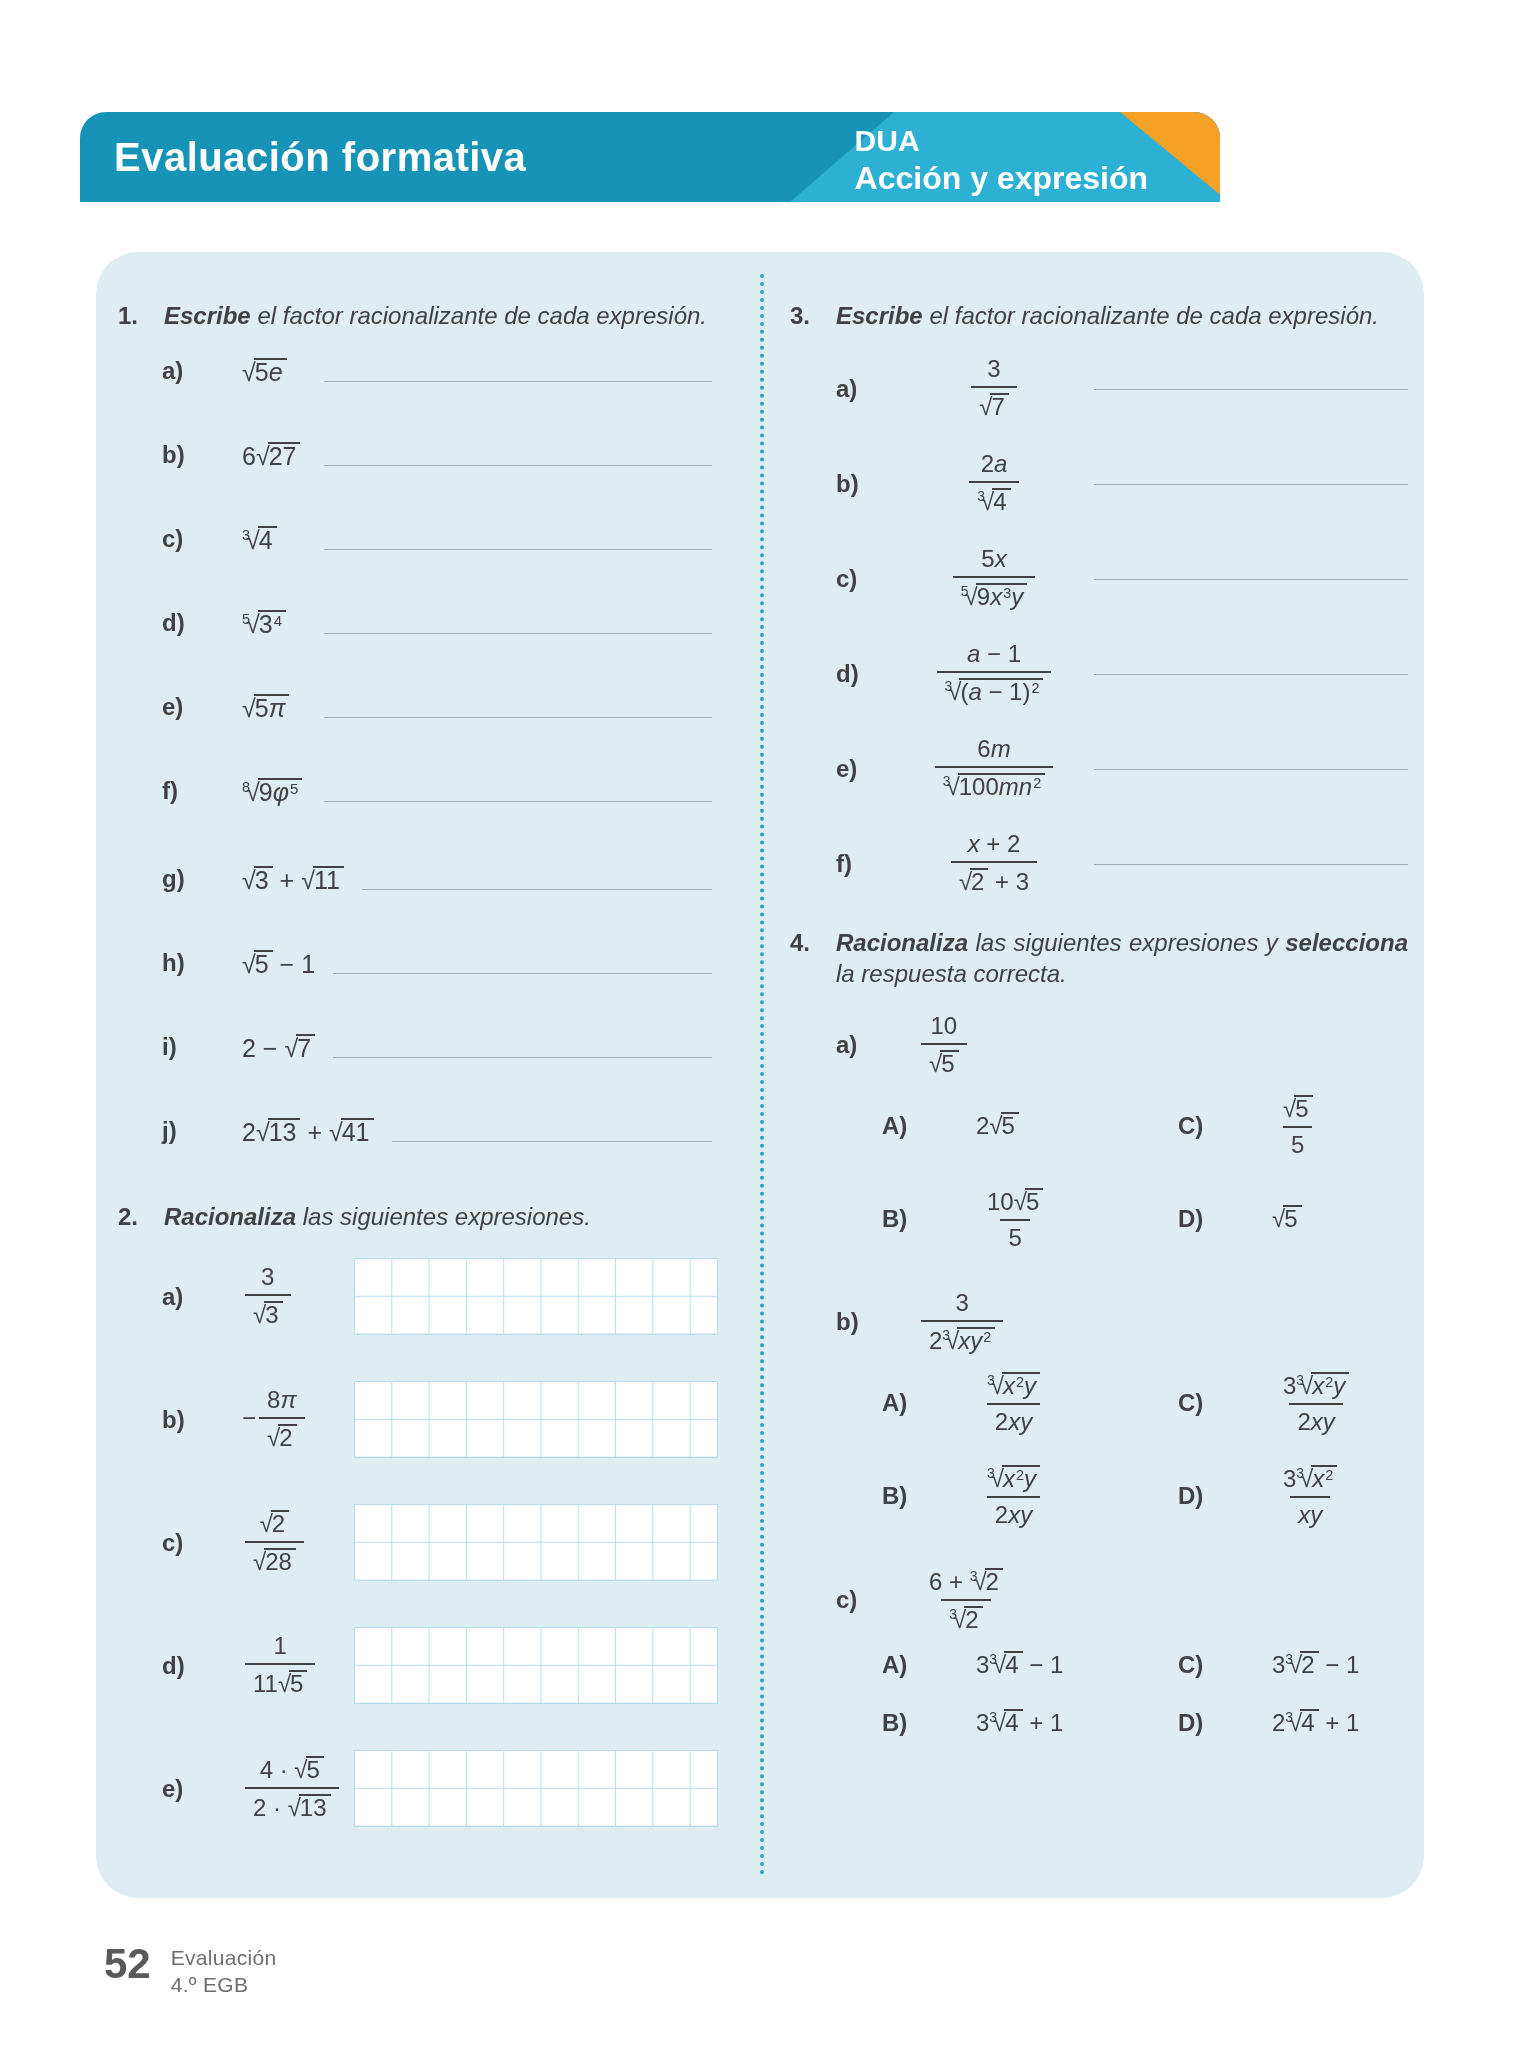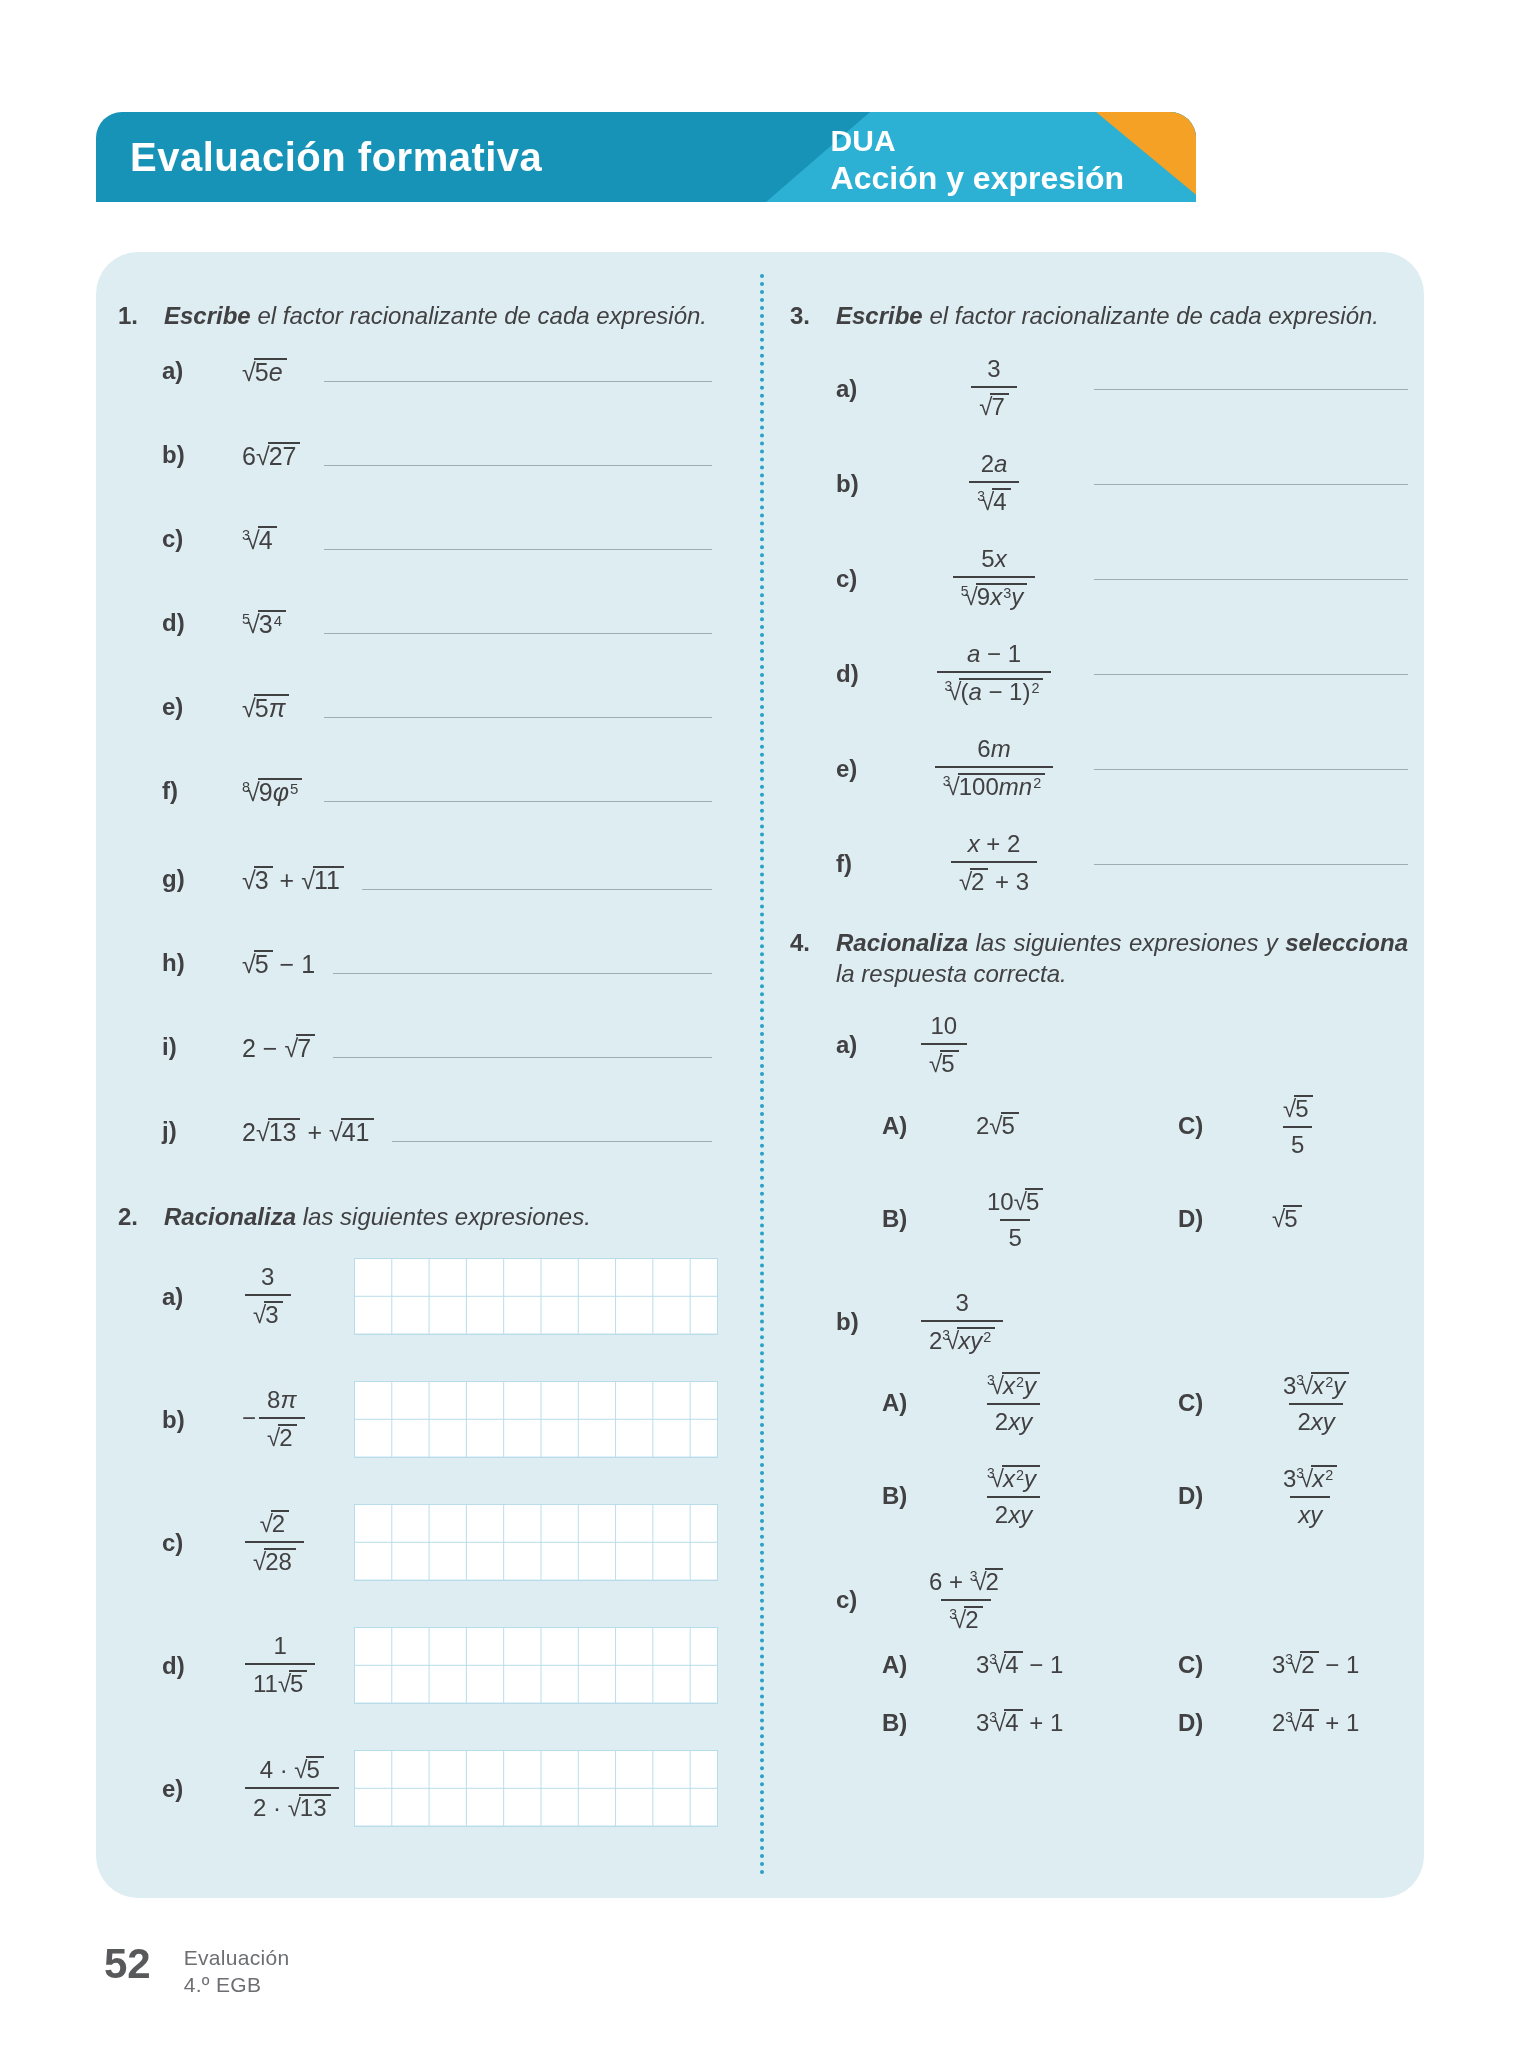--- a/index.html
+++ b/index.html
@@ -6,22 +6,22 @@
     --teal:#1793b7; --teal-light:#2cb0d3; --orange:#f4a126;
     --panel:#deedf2; --divider:#2b9fc4; --ink:#414042;
     --gray:#6d6e71; --gray-dark:#58595b; --line:#a0adb4; --grid:#b9dcea;
   }
   html,body{margin:0;padding:0;}
   body{
     width:1536px;height:2048px;position:relative;background:#ffffff;
     font-family:"Liberation Sans",sans-serif;color:var(--ink);overflow:hidden;
   }
   
-  .banner{position:absolute;left:96px;top:112px;width:1060px;height:90px;
-    background:var(--teal);border-radius:26px 26px 0 0;overflow:hidden;padding-left:40px;}
+  .banner{position:absolute;left:80px;top:112px;width:1140px;height:90px;
+    background:var(--teal);border-radius:26px 26px 0 0;overflow:hidden;}
   .banner-accent{position:absolute;top:0;right:0;width:430px;height:100%;
     background:var(--teal-light);clip-path:polygon(104px 0,100% 0,100% 100%,0 100%);}
   .banner-corner{position:absolute;top:0;right:0;width:100px;height:100%;
     background:var(--orange);clip-path:polygon(0 0,100% 0,100% 92%);}
   .banner-title{position:absolute;left:34px;top:50%;transform:translateY(-50%);
     margin:0;font-size:40px;font-weight:700;color:#fff;letter-spacing:.5px;}
   .badge{position:absolute;right:72px;top:12px;text-align:left;color:#fff;}
   .badge-t{font-size:30px;font-weight:700;line-height:1.15;}
   .badge-s{font-size:32px;font-weight:700;line-height:1.2;}
   
@@ -78,21 +78,21 @@
   .r4{display:flex;align-items:center;padding-left:46px;margin:10px 0 18px;}
   .r4 .lbl{font-weight:700;font-size:24px;width:46px;flex:none;}
   .r4 .mx{font-size:24px;}
   .optgrid{display:grid;grid-template-columns:296px 1fr;row-gap:30px;
     padding-left:92px;margin:16px 0 40px;align-items:center;}
   .opt{display:flex;align-items:center;}
   .opt .olbl{font-weight:700;font-size:24px;width:58px;flex:none;}
   .opt .mx{font-size:24px;}
   
   .footer{position:absolute;left:104px;top:1944px;display:flex;
-    align-items:flex-start;gap:33px;}
+    align-items:flex-start;gap:20px;}
   .pageno{font-size:42px;font-weight:700;line-height:.95;color:var(--gray-dark);}
   .meta{font-size:21px;line-height:1.3;color:var(--gray);letter-spacing:.3px;}
 </style>
 </head>
 <body>
 
 <header class="banner">
   <div class="banner-accent"></div>
   <div class="banner-corner"></div>
   <h1 class="banner-title">Evaluación formativa</h1>

